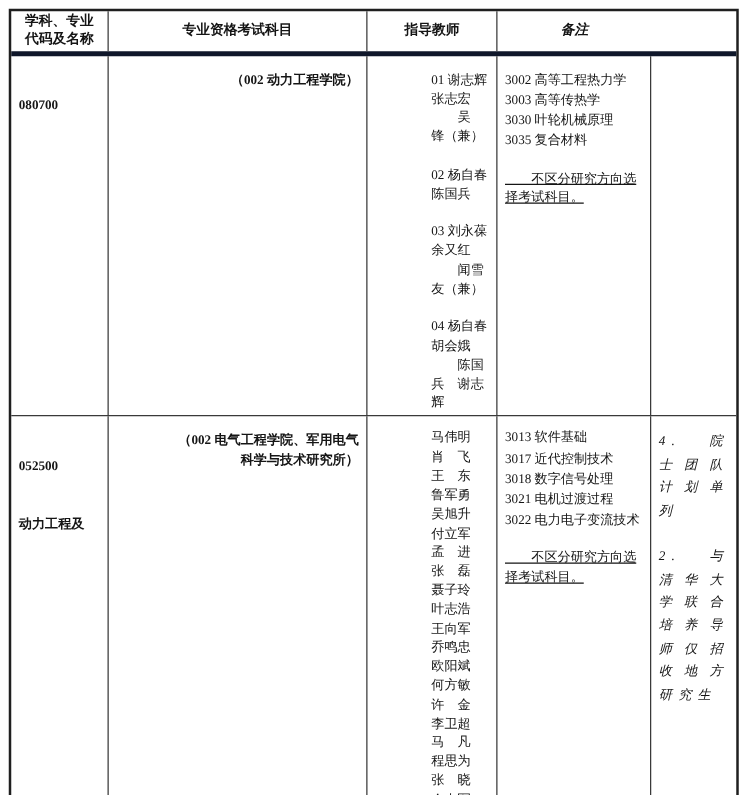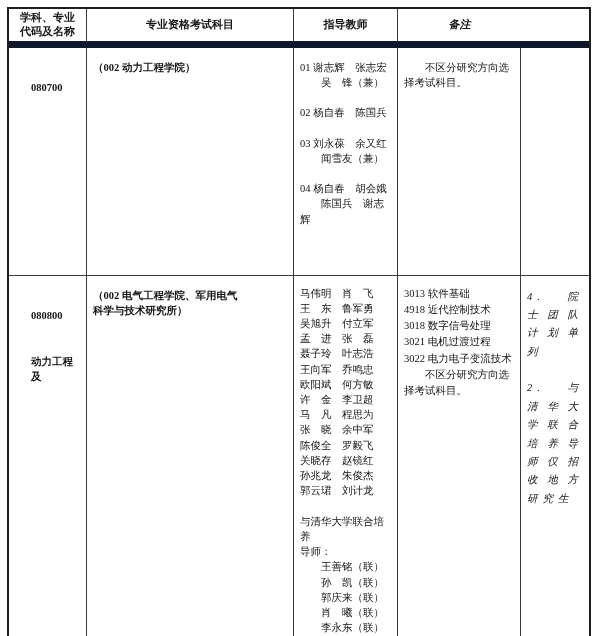--- a/index.html
+++ b/index.html
@@ -12,40 +12,40 @@
   .tbl{
     position:absolute;left:7px;top:7px;width:584px;
     border:2px solid #1f1f1f;background:#fff;box-sizing:border-box;
   }
   .row{display:grid;grid-template-columns:78px 207px 104px 123px 1fr;}
   .row > div{
     border-right:1px solid #3a3a3a;box-sizing:border-box;
     padding:2px 6px;overflow:hidden;
   }
   .row > div:last-child{border-right:none;font-style:italic;}
-  .hdr{border-bottom:7px solid #0f172a;}
+  .hdr{border-bottom:4px solid #0f172a;}
   .hdr > div{
     display:flex;align-items:center;justify-content:center;
     font-weight:bold;font-size:11px;text-align:center;
     white-space:pre-wrap;line-height:1.25;min-height:30px;padding:2px 2px;
   }
   .r1{min-height:227px;border-bottom:1px solid #3a3a3a;}
   .r2{min-height:360px;}
   .pre{white-space:pre-wrap;}
-  .major{font-weight:bold;line-height:1.45;margin-left:16px;}
+  .major{font-weight:bold;line-height:1.45;}
   .major .code{font-family:"Liberation Serif","DejaVu Serif",serif;}
   .cell-pad{padding-top:12px !important;}
   .dept{
-    font-weight:bold;text-align:left;white-space:pre-wrap;
+    font-weight:bold;text-align:right;white-space:pre-wrap;
     line-height:1.45;margin-bottom:3px;
   }
   .dirs{white-space:pre-wrap;line-height:1.52;}
-  .advisors{white-space:pre-wrap;line-height:1.45;}
+  .advisors{white-space:pre-wrap;line-height:1.45;margin-left:45px;}
   .subjects{white-space:pre-wrap;line-height:1.55;}
-  .exam-note{white-space:pre-wrap;line-height:1.5;}
+  .exam-note{white-space:pre-wrap;line-height:1.5;margin-top:14px;text-decoration:underline;}
   .remarks{
     white-space:pre-wrap;text-align:justify;letter-spacing:5px;
     line-height:1.75;padding-top:10px;
   }
 </style>
 </head>
 <body>
 
 <div class="tbl">
 
@@ -72,31 +72,35 @@
 
 02 杨自春　陈国兵
 
 03 刘永葆　余又红
 　　闻雪友（兼）
 
 04 杨自春　胡会娥
 　　陈国兵　谢志辉</div>
     </div>
     <div class="cell-pad">
+      <div class="subjects">3002 高等工程热力学
+3003 高等传热学
+3030 叶轮机械原理
+3035 复合材料</div>
       <div class="exam-note">　　不区分研究方向选择考试科目。</div>
     </div>
     <div>
       <div class="remarks"></div>
     </div>
   </div>
 
   <div class="row r2">
     <div>
       <div class="major pre">
-        <div class="code pre">080800</div>
+        <div class="code pre">052500</div>
         <div class="pre">动力工程及</div>
       </div>
     </div>
     <div class="cell-pad">
       <div class="dept">（002 电气工程学院、军用电气
 科学与技术研究所）</div>
     </div>
     <div style="padding-top:10px;">
       <div class="advisors">马伟明　肖　飞
 王　东　鲁军勇
@@ -117,21 +121,21 @@
 导师：
 　　王善铭（联）
 　　孙　凯（联）
 　　郭庆来（联）
 　　肖　曦（联）
 　　李永东（联）
 　　赵争鸣（联）</div>
     </div>
     <div style="padding-top:10px;">
       <div class="subjects">3013 软件基础
-4918 近代控制技术
+3017 近代控制技术
 3018 数字信号处理
 3021 电机过渡过程
 3022 电力电子变流技术</div>
       <div class="exam-note">　　不区分研究方向选择考试科目。</div>
     </div>
     <div>
       <div class="remarks">4. 院士团队计划单列
 
 2. 与清华大学联合培养导师仅招收地方研究生</div>
     </div>

